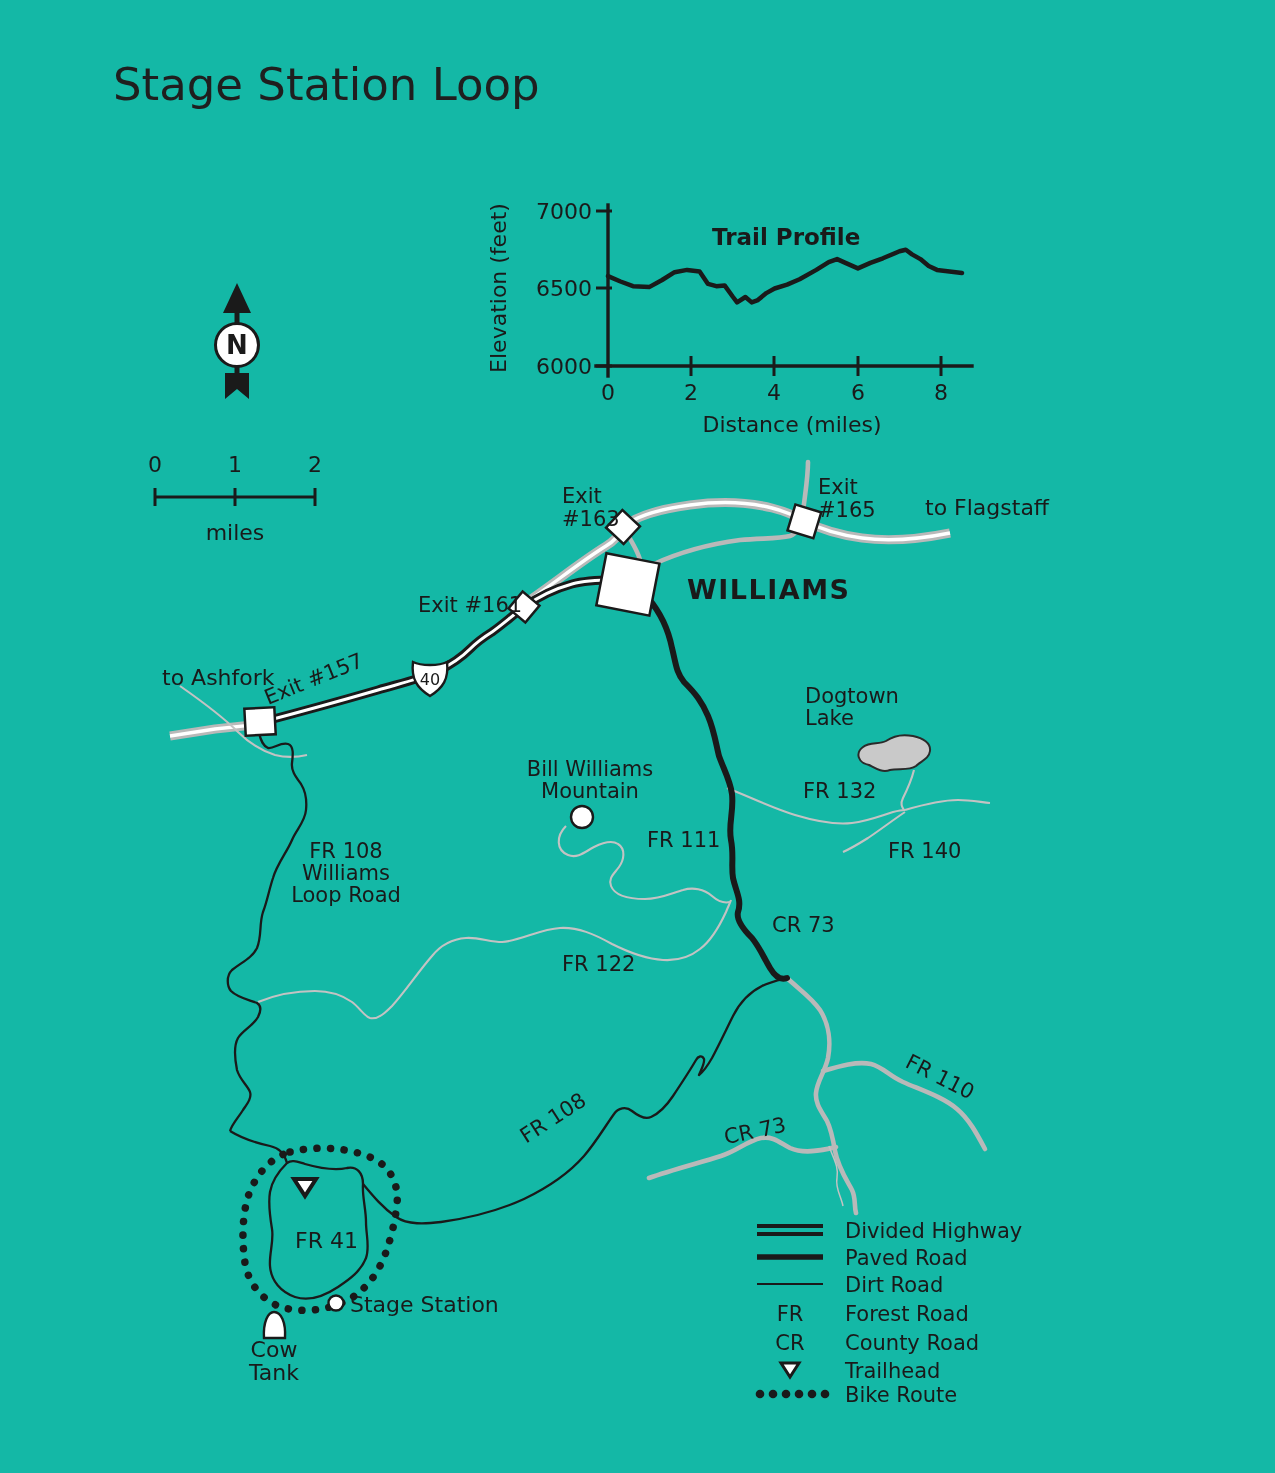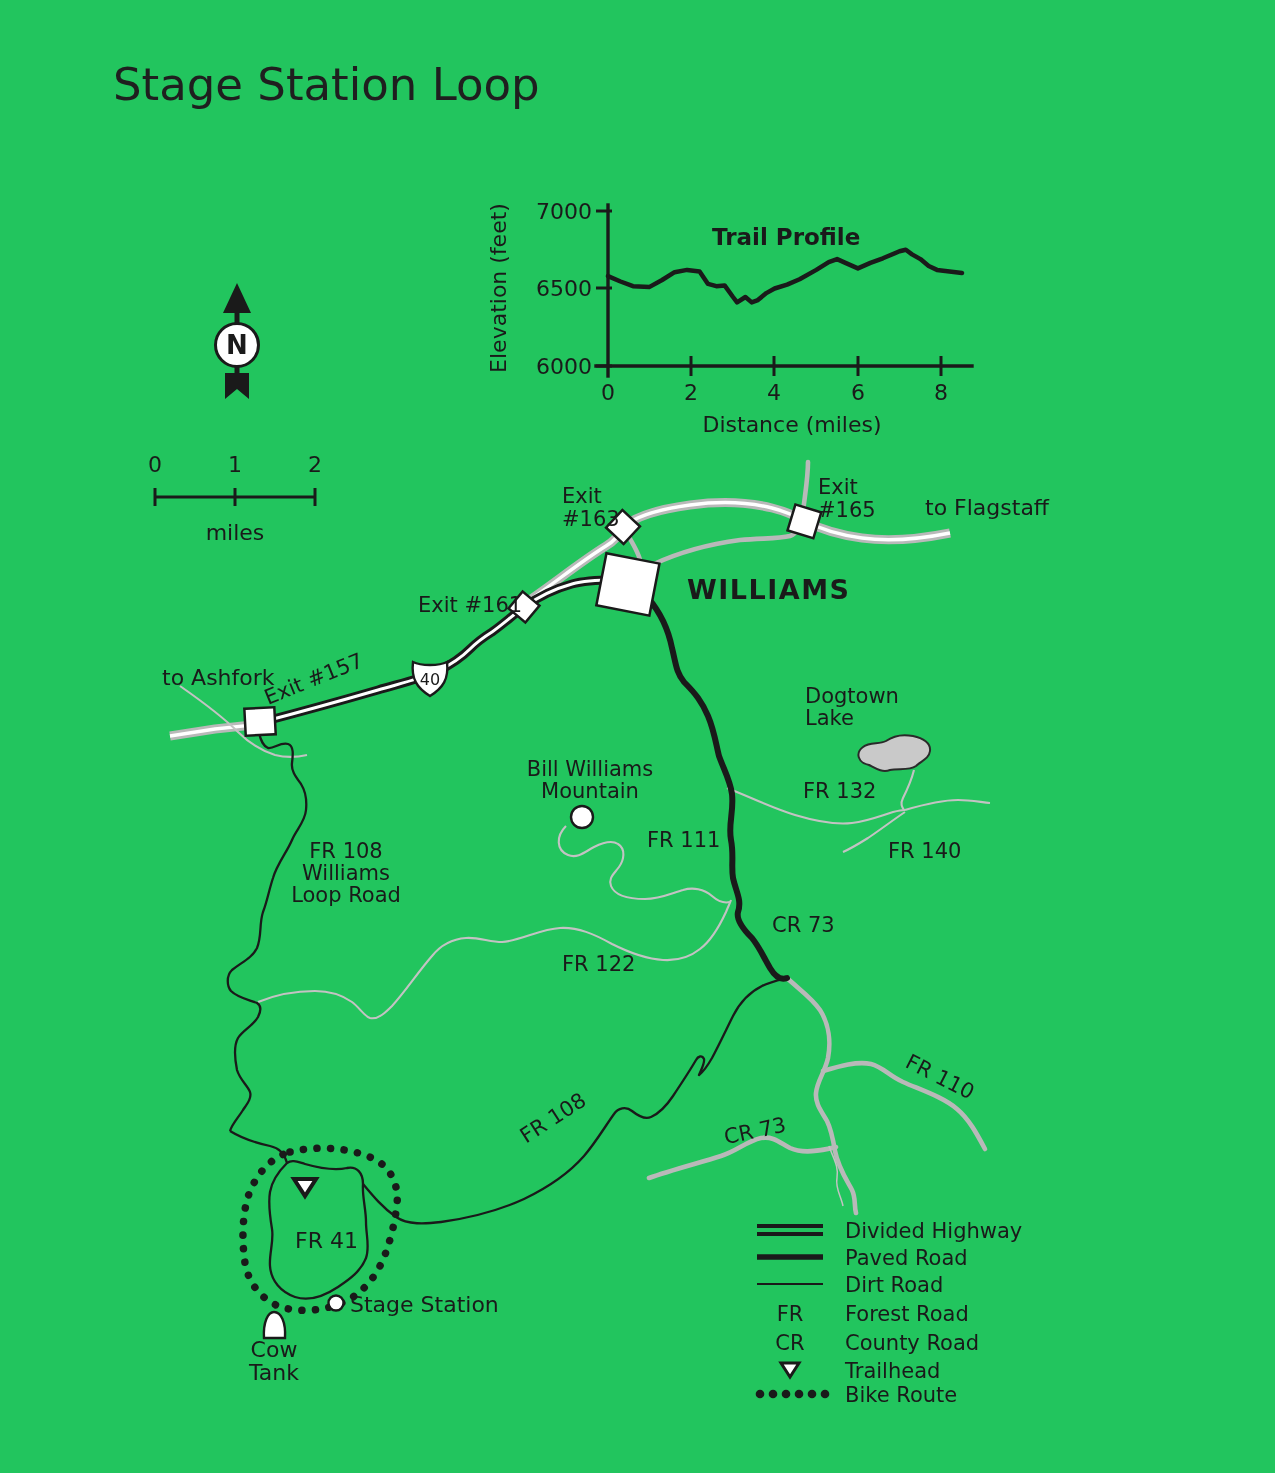--- a/index.html
+++ b/index.html
@@ -1,16 +1,16 @@
 <!DOCTYPE html>
 <html><head>
 <meta charset="utf-8">
 <style>
   html,body{margin:0;padding:0;background:#ffffff;}
-  .page{position:relative;width:1275px;height:1473px;background:#22c55e;overflow:hidden;}
+  .page{position:relative;width:1275px;height:1473px;background:#14b8a6;overflow:hidden;}
   svg{position:absolute;left:0;top:0;}
   text{font-family:"DejaVu Sans",sans-serif;fill:#1a1a1a;}
   .page-title{font-size:45px;fill:#1f1f1f;}
   .lbl{font-size:21px;}
   .lbl2{font-size:22px;}
   .williams{font-size:27px;font-weight:bold;letter-spacing:1.5px;}
   .chart-title{font-size:23px;font-weight:bold;}
   .shield-num{font-size:16px;}
   .north-n{font-size:26px;font-weight:bold;}
   

